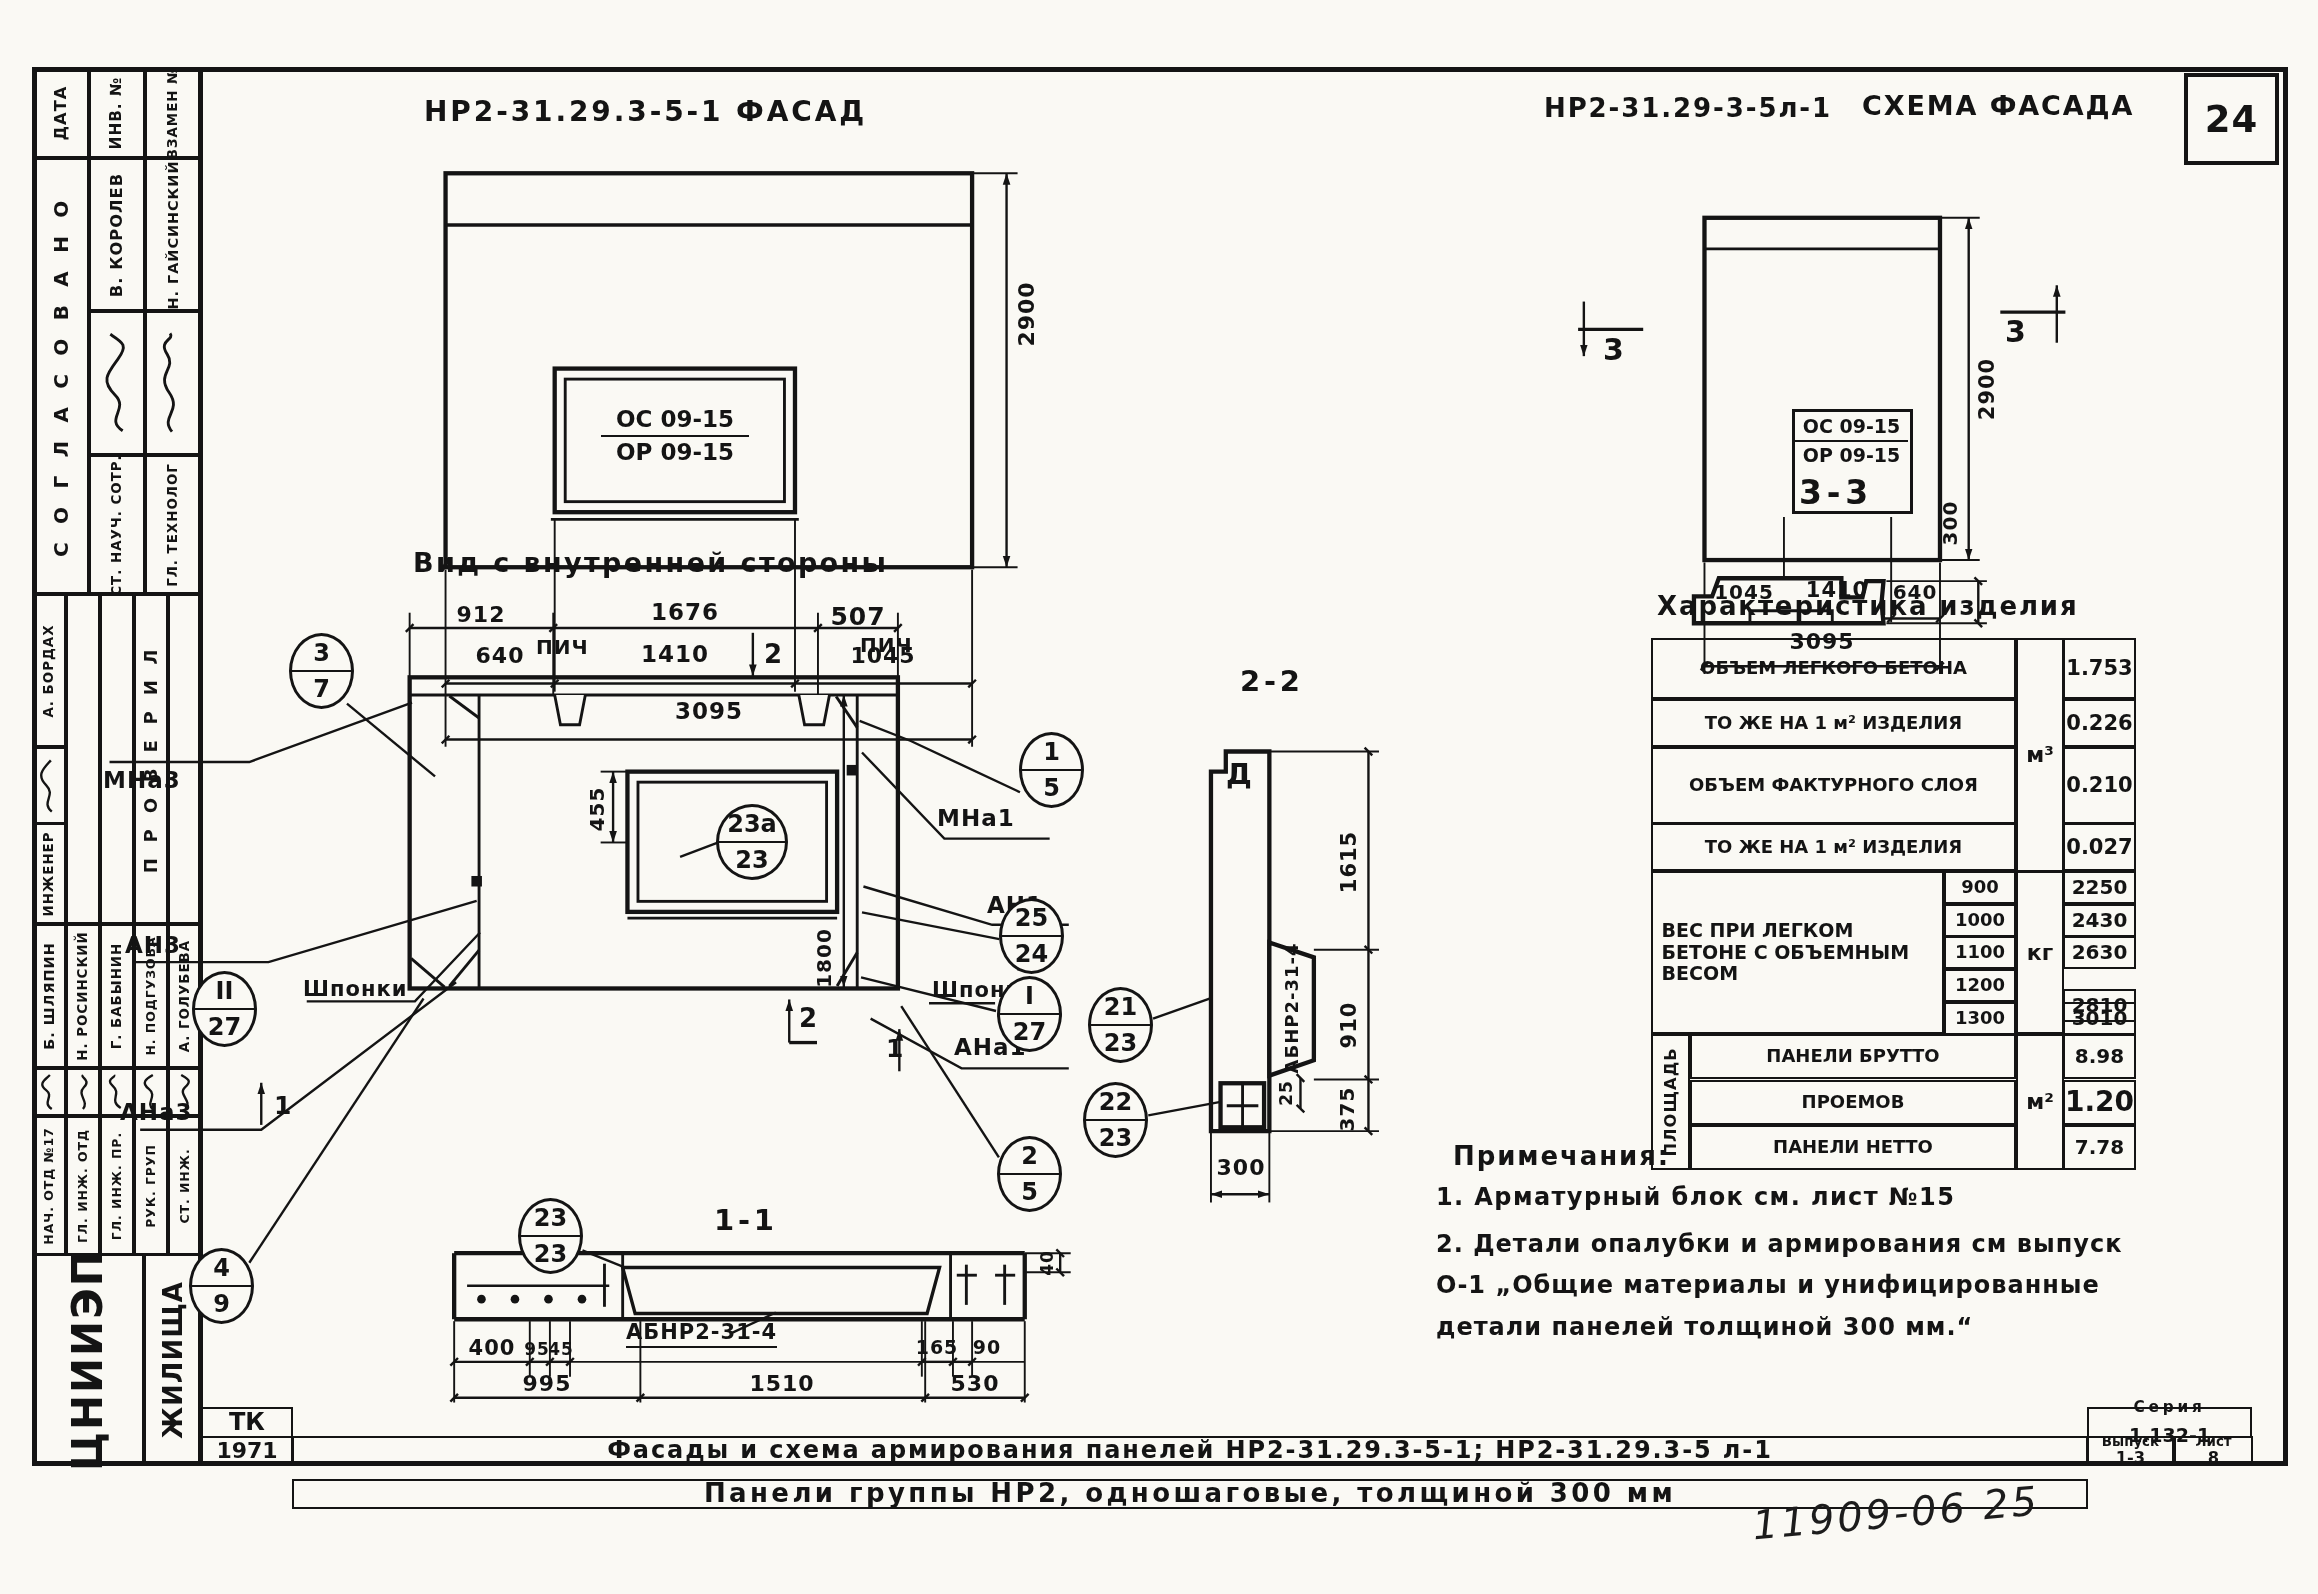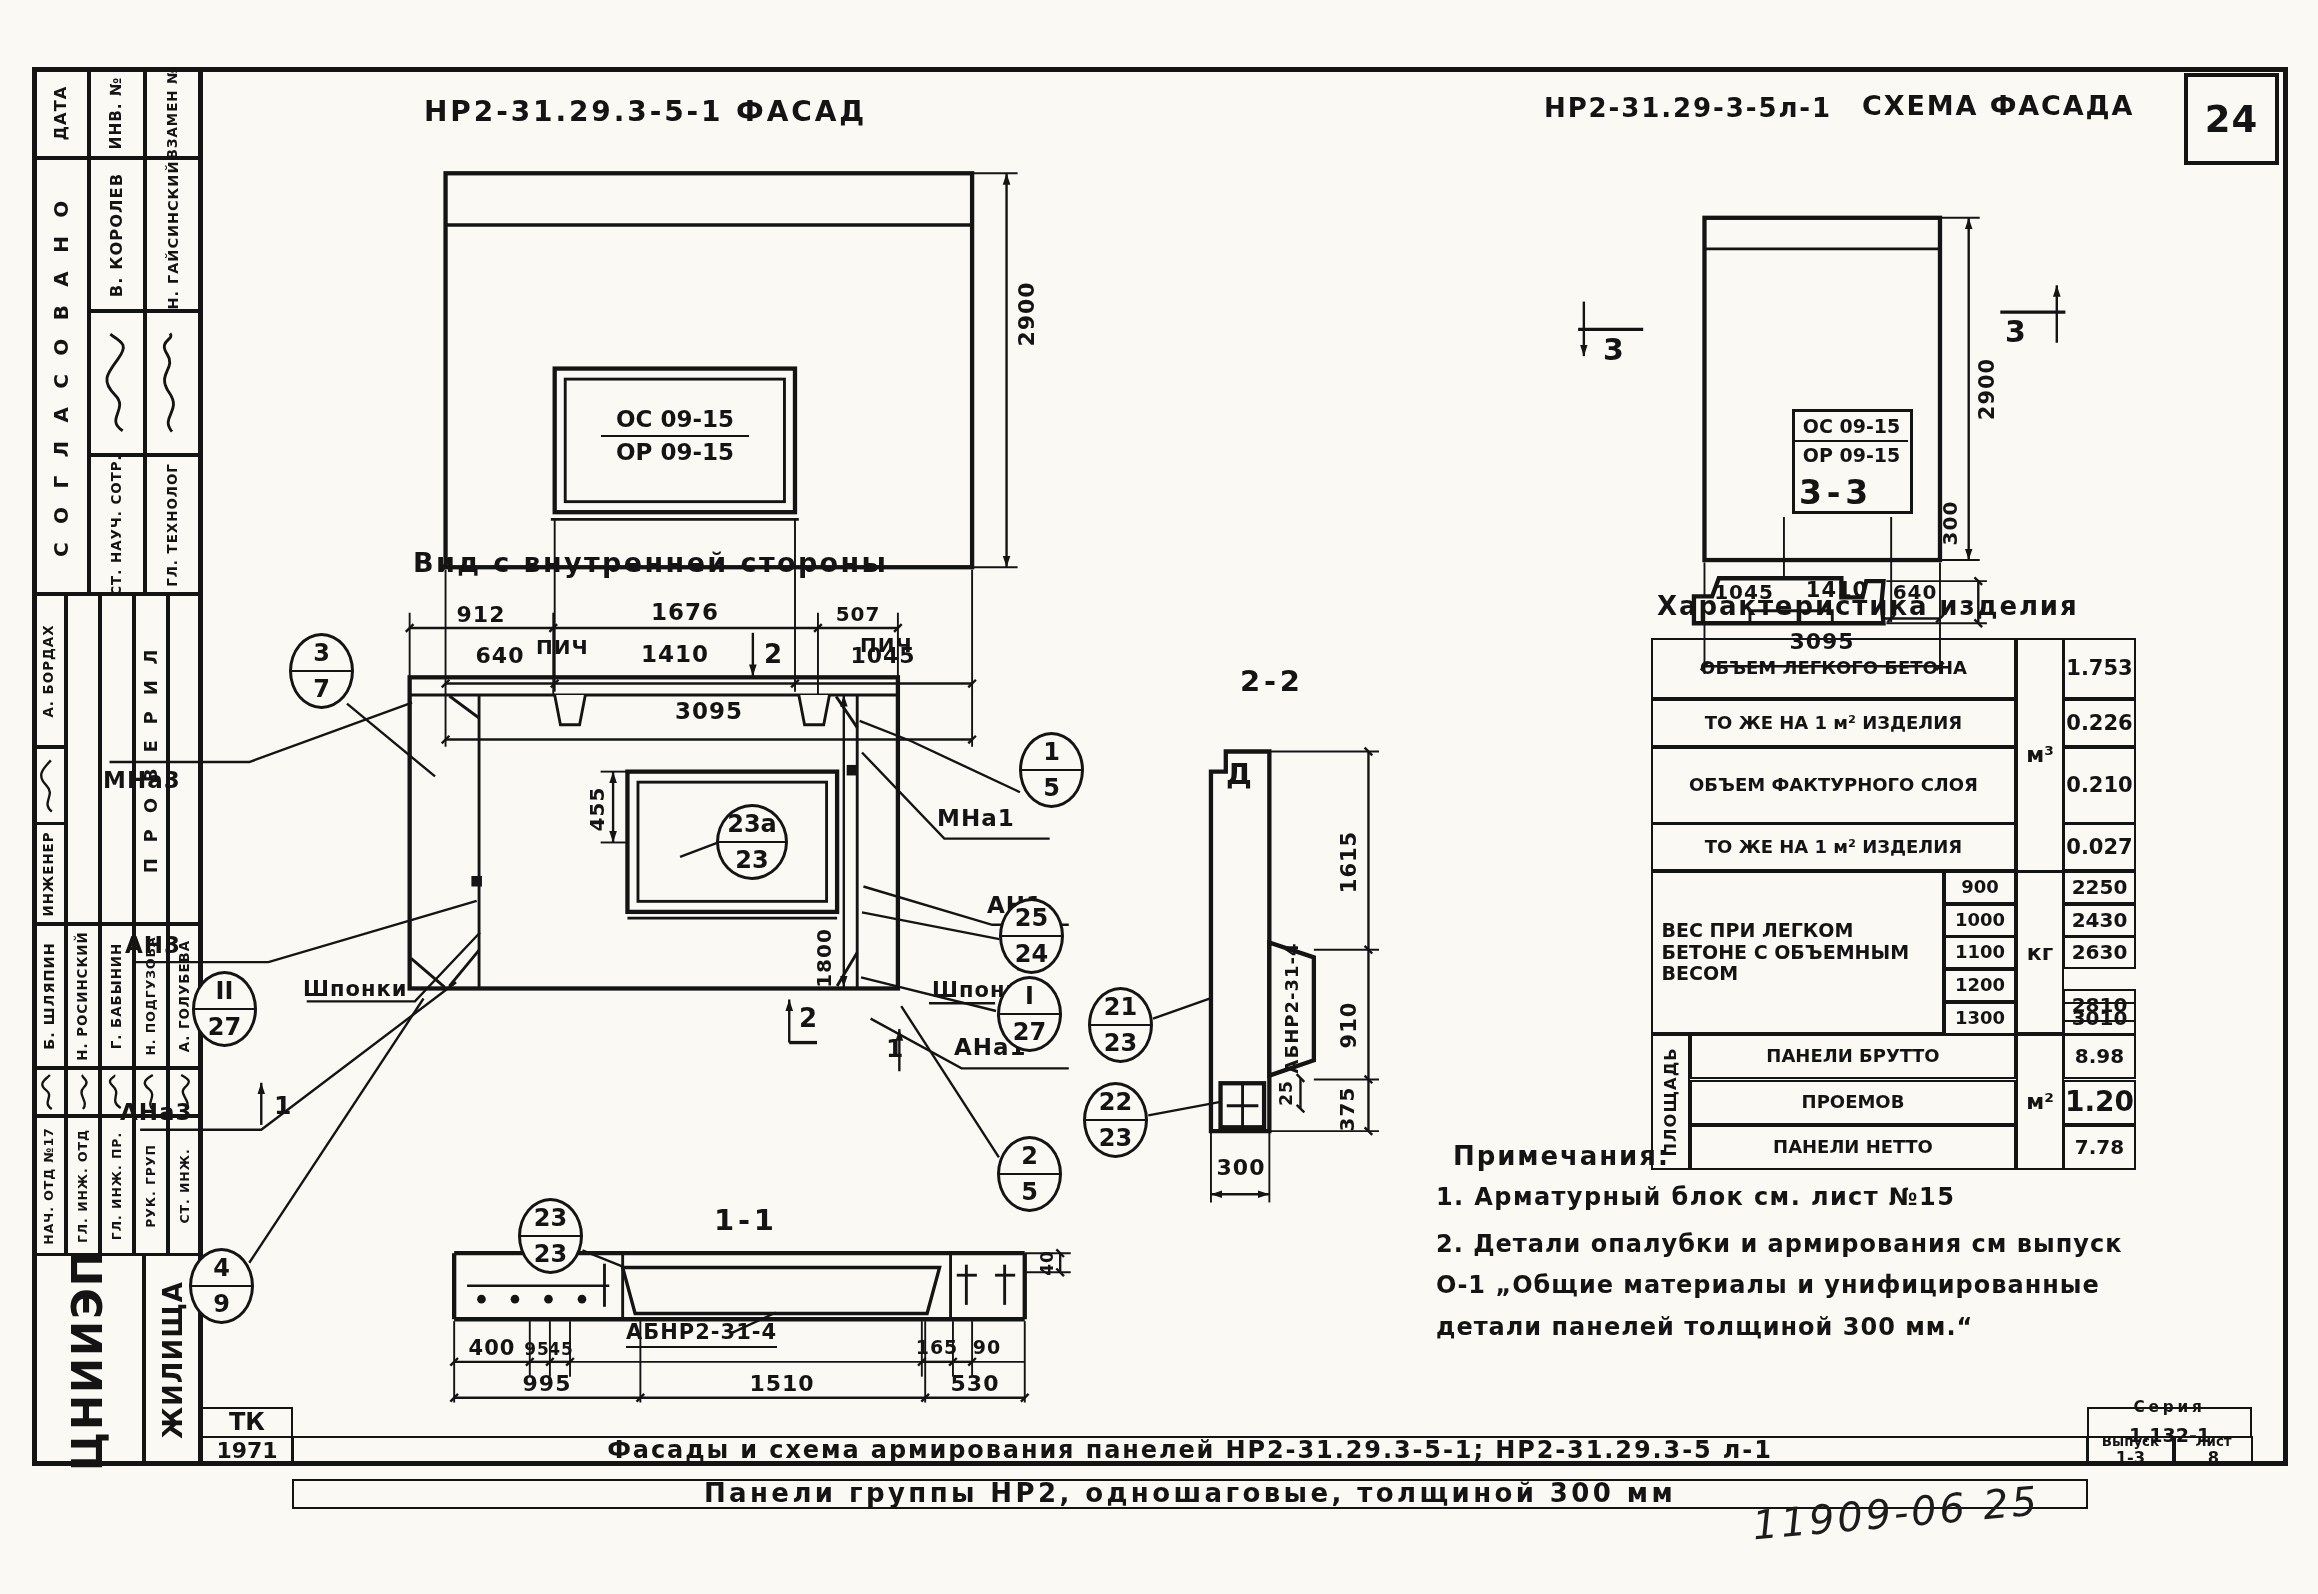--- a/index.html
+++ b/index.html
@@ -457,21 +457,21 @@
   <div class="tcell" style="left:2063px;top:1080px;width:73px;height:45px;font-size:28px">
       <span>1.20</span>
     </div>
   <div class="tcell" style="left:2063px;top:1125px;width:73px;height:45px;font-size:20px">
       <span>7.78</span>
     </div>
 
   <div class="lbl" style="left:413px;top:549px;font-size:27px;letter-spacing:2.4px">Вид с внутренней стороны</div>
   <div class="clbl" style="left:481px;top:604px;font-size:22px">912</div>
   <div class="clbl" style="left:685px;top:601px;font-size:23px">1676</div>
-  <div class="clbl" style="left:858px;top:604px;font-size:20px">507</div>
+  <div class="clbl" style="left:858px;top:604px;font-size:25px">507</div>
   <div class="lbl" style="left:536px;top:637px;font-size:20px">ПИЧ</div>
   <div class="lbl" style="left:860px;top:635px;font-size:20px">ПИЧ</div>
   <div class="lbl" style="left:764px;top:641px;font-size:26px">2</div>
   <div class="lbl" style="left:799px;top:1005px;font-size:26px">2</div>
   <div class="lbl" style="left:103px;top:769px;font-size:23px">МНа3</div>
   <div class="lbl" style="left:125px;top:934px;font-size:23px">АН3</div>
   <div class="lbl" style="left:303px;top:979px;font-size:21px">Шпонки</div>
   <div class="lbl" style="left:120px;top:1101px;font-size:23px">АНа3</div>
   <div class="lbl" style="left:274px;top:1093px;font-size:25px">1</div>
   <div class="lbl" style="left:937px;top:807px;font-size:23px">МНа1</div>

